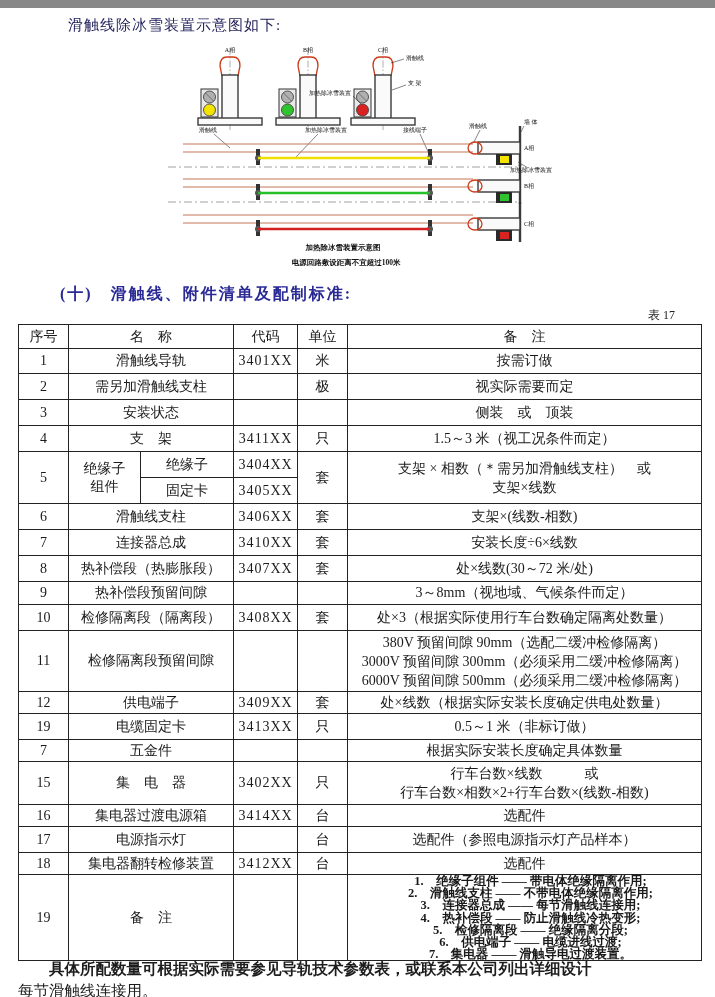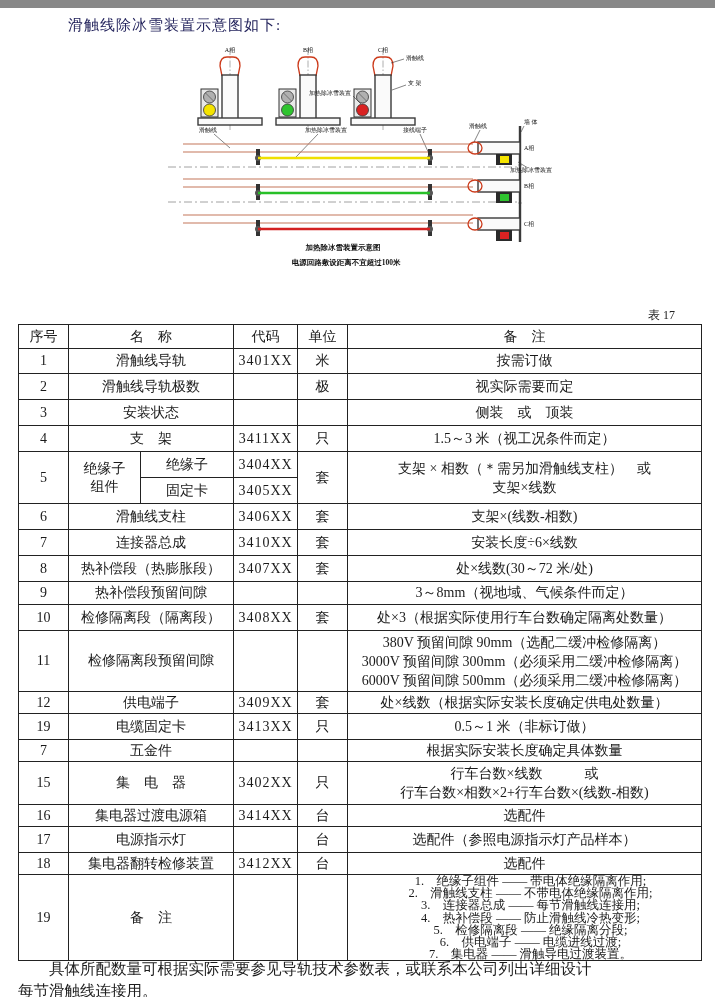--- a/index.html
+++ b/index.html
@@ -22,27 +22,27 @@
   table.main {
     position:absolute; left:18px; top:316px; width:683px;
     border-collapse:collapse; table-layout:fixed;
   }
   table.main td {
     border:1px solid #222; text-align:center; vertical-align:middle;
     font-size:14px; padding:0 2px; overflow:hidden; color:#1a1a1a;
   }
   td.code { color:#cc1313; letter-spacing:1px; }
   .rline { white-space:nowrap; line-height:19px; }
-  .notes-cell { text-align:center; padding-left:14px !important; }
+  .notes-cell { text-align:center; padding-left:14px !important;font-weight:bold; }
   .note-line { white-space:nowrap; font-size:12.5px; line-height:12.2px; }
   .footer-text {
     position:absolute; left:18px; top:950px; width:683px;
     font-size:15.5px; color:#1d1d1d; line-height:22px;
   }
-  .footer-text .indent { text-indent:2em; }
+  .footer-text .indent { text-indent:2em;font-weight:bold; }
   
   svg.diagram { position:absolute; left:168px; top:36px; }
   .cl   { stroke:#999; stroke-width:0.8; stroke-dasharray:7 2 1.5 2; }
   .dd   { stroke:#8a8a8a; stroke-width:0.8; stroke-dasharray:8 3 2 3; }
   .cap  { stroke:#cc3a1a; stroke-width:1.3; fill:none; }
   .body { fill:#fafafa; stroke:#3a3a3a; stroke-width:1.4; }
   .indbox { fill:#e8e8e8; stroke:#333; stroke-width:1; }
   .graydot { fill:#b0b0b0; stroke:#333; stroke-width:0.8; }
   .hatch { stroke:#555; stroke-width:0.7; }
   .rail { stroke:#c4765a; stroke-width:1.1; }
@@ -179,20 +179,21 @@
       <text class="t6" x="356" y="80">墙 体</text>
       <line class="leader" x1="356" y1="82" x2="353" y2="88"></line>
       <text class="t6" x="384" y="128" text-anchor="end">加热除冰雪装置</text>
       <line class="leader" x1="360" y1="124" x2="350" y2="118"></line>
     </g>
 
     <text class="t7" x="175" y="206" text-anchor="middle">加热除冰雪装置示意图</text>
     <text class="t7" x="178" y="221" text-anchor="middle">电源回路敷设距离不宜超过100米</text>
   </svg>
 
+  <div class="section-heading">(十)　滑触线、附件清单及配制标准:</div>
   <div class="table-label">表 17</div>
 
   <table class="main">
     <colgroup>
       <col style="width:50px">
         <col style="width:72px">
         <col style="width:93px">
       <col style="width:64px">
         <col style="width:50px">
         <col style="width:354px">
@@ -209,21 +210,21 @@
       <tr style="height:25px">
         <td>1</td>
         <td colspan="2">滑触线导轨</td>
         <td class="code">3401XX</td>
         <td>米</td>
         <td>按需订做</td>
       </tr>
 
       <tr style="height:26px">
         <td>2</td>
-        <td colspan="2">滑触线导轨极数</td>
+        <td colspan="2">需另加滑触线支柱</td>
         <td class="code"></td>
         <td>极</td>
         <td>视实际需要而定</td>
       </tr>
 
       <tr style="height:26px">
         <td>3</td>
         <td colspan="2">安装状态</td>
         <td class="code"></td>
         <td></td>

